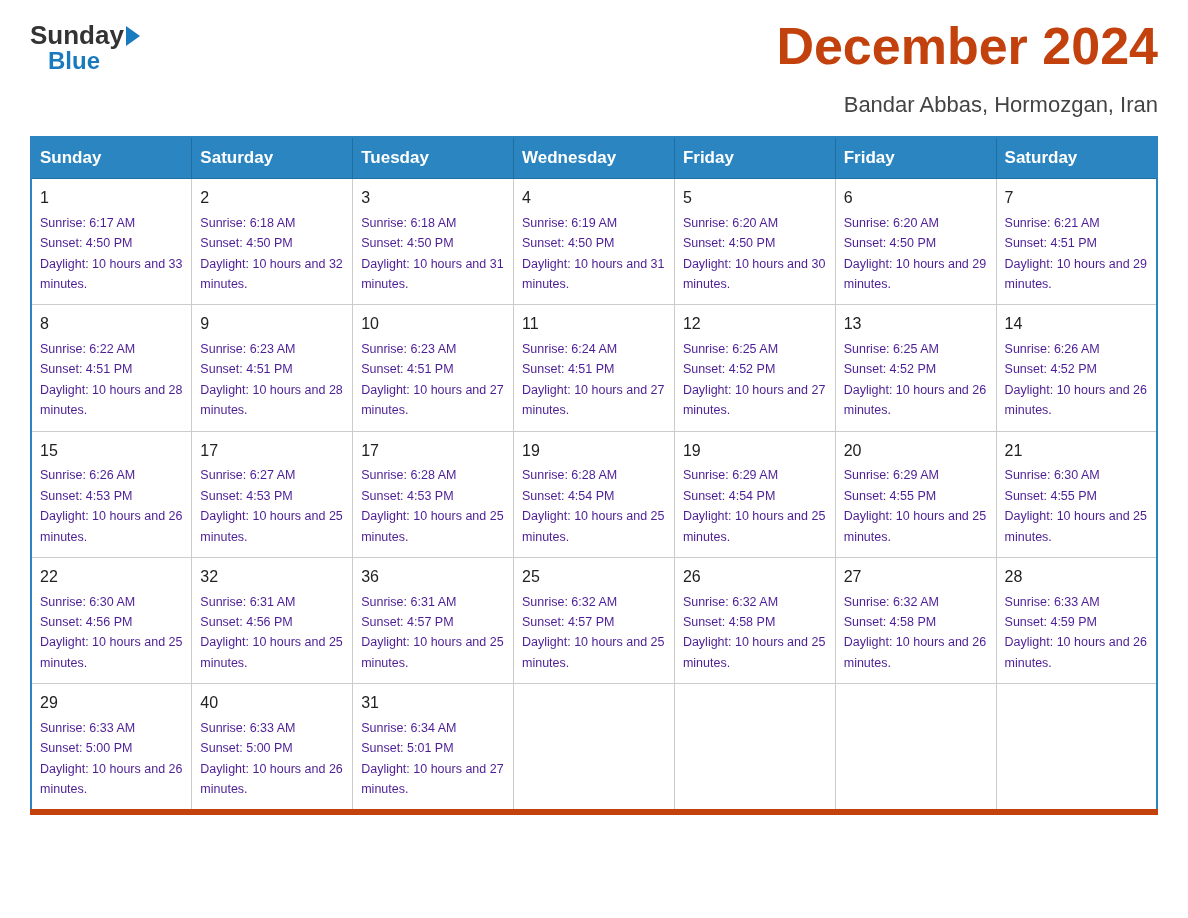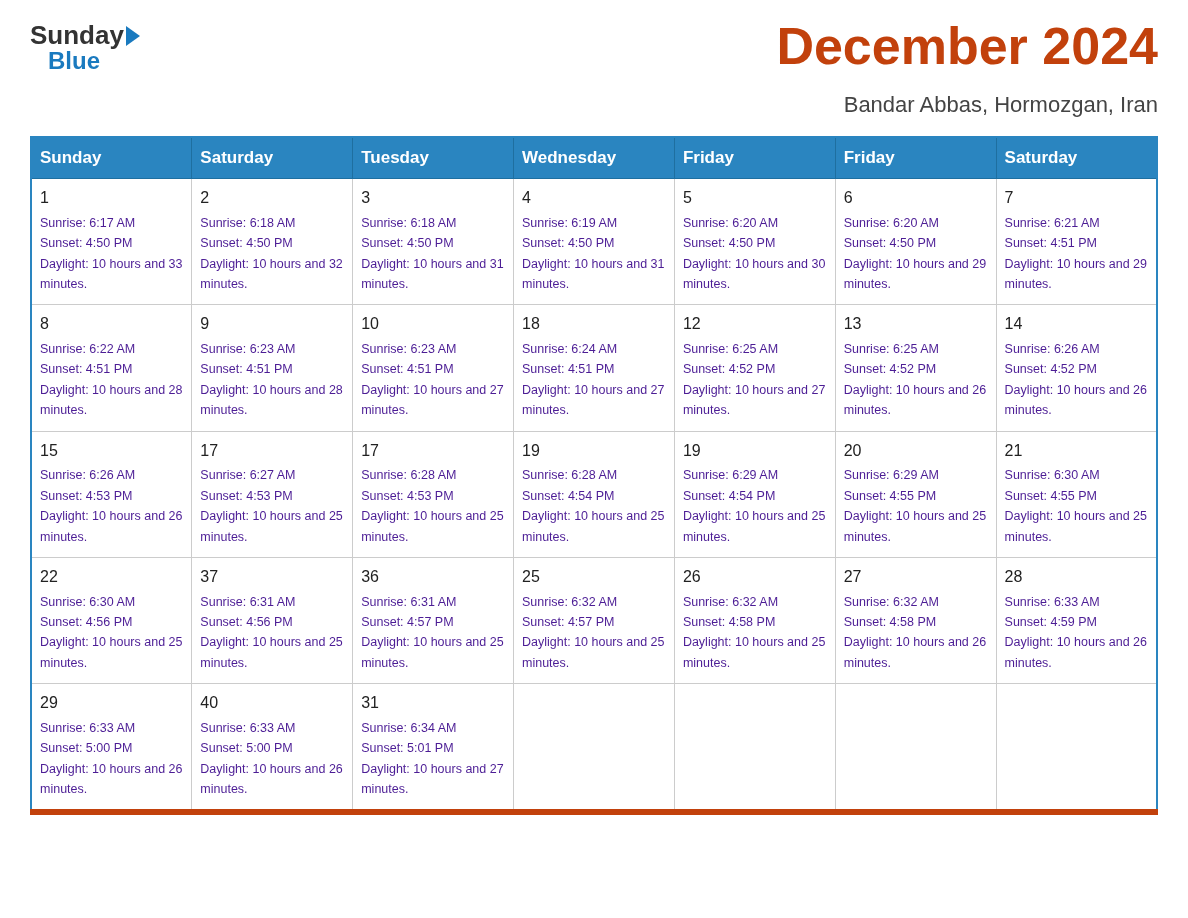--- a/index.html
+++ b/index.html
@@ -146,37 +146,37 @@
         <td><span class="day-number">3</span><span class="day-info">Sunrise: 6:18 AM<br>Sunset: 4:50 PM<br>Daylight: 10 hours and 31 minutes.</span></td>
         <td><span class="day-number">4</span><span class="day-info">Sunrise: 6:19 AM<br>Sunset: 4:50 PM<br>Daylight: 10 hours and 31 minutes.</span></td>
         <td><span class="day-number">5</span><span class="day-info">Sunrise: 6:20 AM<br>Sunset: 4:50 PM<br>Daylight: 10 hours and 30 minutes.</span></td>
         <td><span class="day-number">6</span><span class="day-info">Sunrise: 6:20 AM<br>Sunset: 4:50 PM<br>Daylight: 10 hours and 29 minutes.</span></td>
         <td><span class="day-number">7</span><span class="day-info">Sunrise: 6:21 AM<br>Sunset: 4:51 PM<br>Daylight: 10 hours and 29 minutes.</span></td>
       </tr>
       <tr>
         <td><span class="day-number">8</span><span class="day-info">Sunrise: 6:22 AM<br>Sunset: 4:51 PM<br>Daylight: 10 hours and 28 minutes.</span></td>
         <td><span class="day-number">9</span><span class="day-info">Sunrise: 6:23 AM<br>Sunset: 4:51 PM<br>Daylight: 10 hours and 28 minutes.</span></td>
         <td><span class="day-number">10</span><span class="day-info">Sunrise: 6:23 AM<br>Sunset: 4:51 PM<br>Daylight: 10 hours and 27 minutes.</span></td>
-        <td><span class="day-number">18</span><span class="day-info">Sunrise: 6:24 AM<br>Sunset: 4:51 PM<br>Daylight: 10 hours and 27 minutes.</span></td>
+        <td><span class="day-number">11</span><span class="day-info">Sunrise: 6:24 AM<br>Sunset: 4:51 PM<br>Daylight: 10 hours and 27 minutes.</span></td>
         <td><span class="day-number">12</span><span class="day-info">Sunrise: 6:25 AM<br>Sunset: 4:52 PM<br>Daylight: 10 hours and 27 minutes.</span></td>
         <td><span class="day-number">13</span><span class="day-info">Sunrise: 6:25 AM<br>Sunset: 4:52 PM<br>Daylight: 10 hours and 26 minutes.</span></td>
         <td><span class="day-number">14</span><span class="day-info">Sunrise: 6:26 AM<br>Sunset: 4:52 PM<br>Daylight: 10 hours and 26 minutes.</span></td>
       </tr>
       <tr>
         <td><span class="day-number">15</span><span class="day-info">Sunrise: 6:26 AM<br>Sunset: 4:53 PM<br>Daylight: 10 hours and 26 minutes.</span></td>
         <td><span class="day-number">17</span><span class="day-info">Sunrise: 6:27 AM<br>Sunset: 4:53 PM<br>Daylight: 10 hours and 25 minutes.</span></td>
         <td><span class="day-number">17</span><span class="day-info">Sunrise: 6:28 AM<br>Sunset: 4:53 PM<br>Daylight: 10 hours and 25 minutes.</span></td>
         <td><span class="day-number">19</span><span class="day-info">Sunrise: 6:28 AM<br>Sunset: 4:54 PM<br>Daylight: 10 hours and 25 minutes.</span></td>
         <td><span class="day-number">19</span><span class="day-info">Sunrise: 6:29 AM<br>Sunset: 4:54 PM<br>Daylight: 10 hours and 25 minutes.</span></td>
         <td><span class="day-number">20</span><span class="day-info">Sunrise: 6:29 AM<br>Sunset: 4:55 PM<br>Daylight: 10 hours and 25 minutes.</span></td>
         <td><span class="day-number">21</span><span class="day-info">Sunrise: 6:30 AM<br>Sunset: 4:55 PM<br>Daylight: 10 hours and 25 minutes.</span></td>
       </tr>
       <tr>
         <td><span class="day-number">22</span><span class="day-info">Sunrise: 6:30 AM<br>Sunset: 4:56 PM<br>Daylight: 10 hours and 25 minutes.</span></td>
-        <td><span class="day-number">37</span><span class="day-info">Sunrise: 6:31 AM<br>Sunset: 4:56 PM<br>Daylight: 10 hours and 25 minutes.</span></td>
+        <td><span class="day-number">32</span><span class="day-info">Sunrise: 6:31 AM<br>Sunset: 4:56 PM<br>Daylight: 10 hours and 25 minutes.</span></td>
         <td><span class="day-number">36</span><span class="day-info">Sunrise: 6:31 AM<br>Sunset: 4:57 PM<br>Daylight: 10 hours and 25 minutes.</span></td>
         <td><span class="day-number">25</span><span class="day-info">Sunrise: 6:32 AM<br>Sunset: 4:57 PM<br>Daylight: 10 hours and 25 minutes.</span></td>
         <td><span class="day-number">26</span><span class="day-info">Sunrise: 6:32 AM<br>Sunset: 4:58 PM<br>Daylight: 10 hours and 25 minutes.</span></td>
         <td><span class="day-number">27</span><span class="day-info">Sunrise: 6:32 AM<br>Sunset: 4:58 PM<br>Daylight: 10 hours and 26 minutes.</span></td>
         <td><span class="day-number">28</span><span class="day-info">Sunrise: 6:33 AM<br>Sunset: 4:59 PM<br>Daylight: 10 hours and 26 minutes.</span></td>
       </tr>
       <tr>
         <td><span class="day-number">29</span><span class="day-info">Sunrise: 6:33 AM<br>Sunset: 5:00 PM<br>Daylight: 10 hours and 26 minutes.</span></td>
         <td><span class="day-number">40</span><span class="day-info">Sunrise: 6:33 AM<br>Sunset: 5:00 PM<br>Daylight: 10 hours and 26 minutes.</span></td>
         <td><span class="day-number">31</span><span class="day-info">Sunrise: 6:34 AM<br>Sunset: 5:01 PM<br>Daylight: 10 hours and 27 minutes.</span></td>

